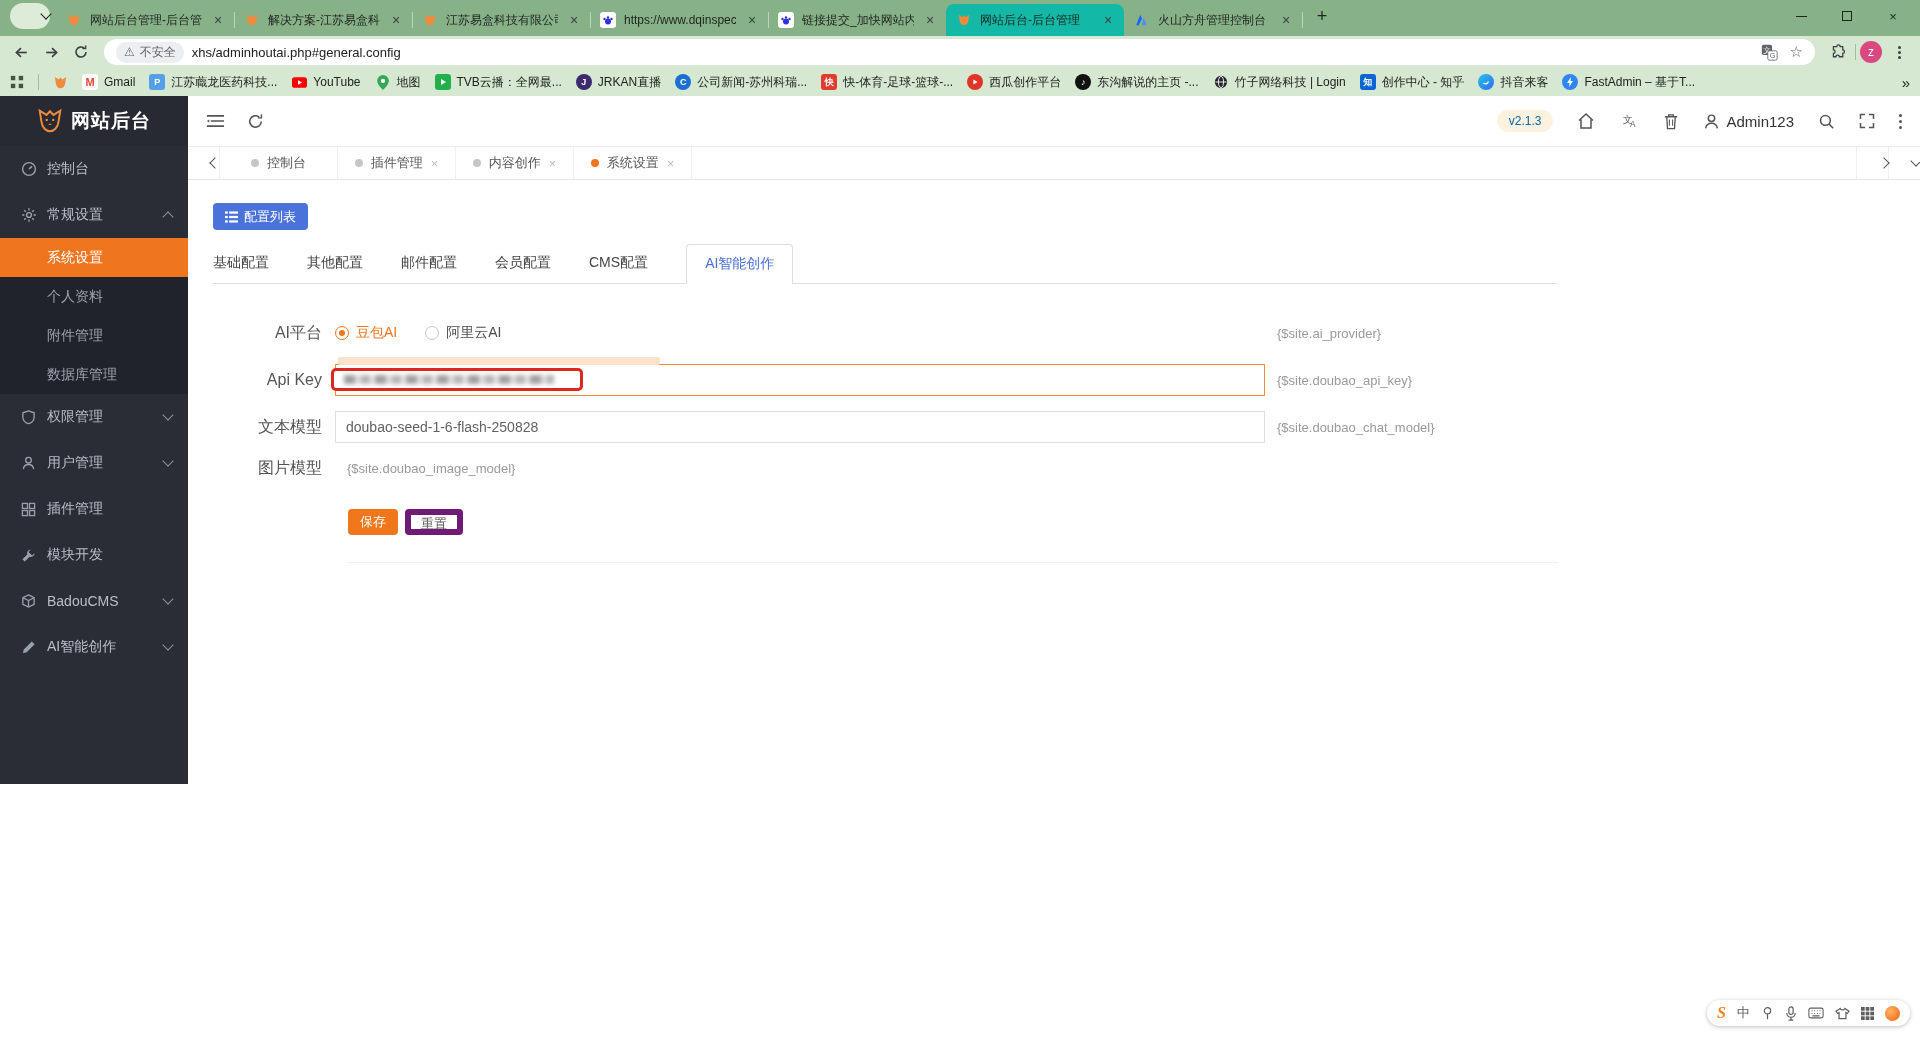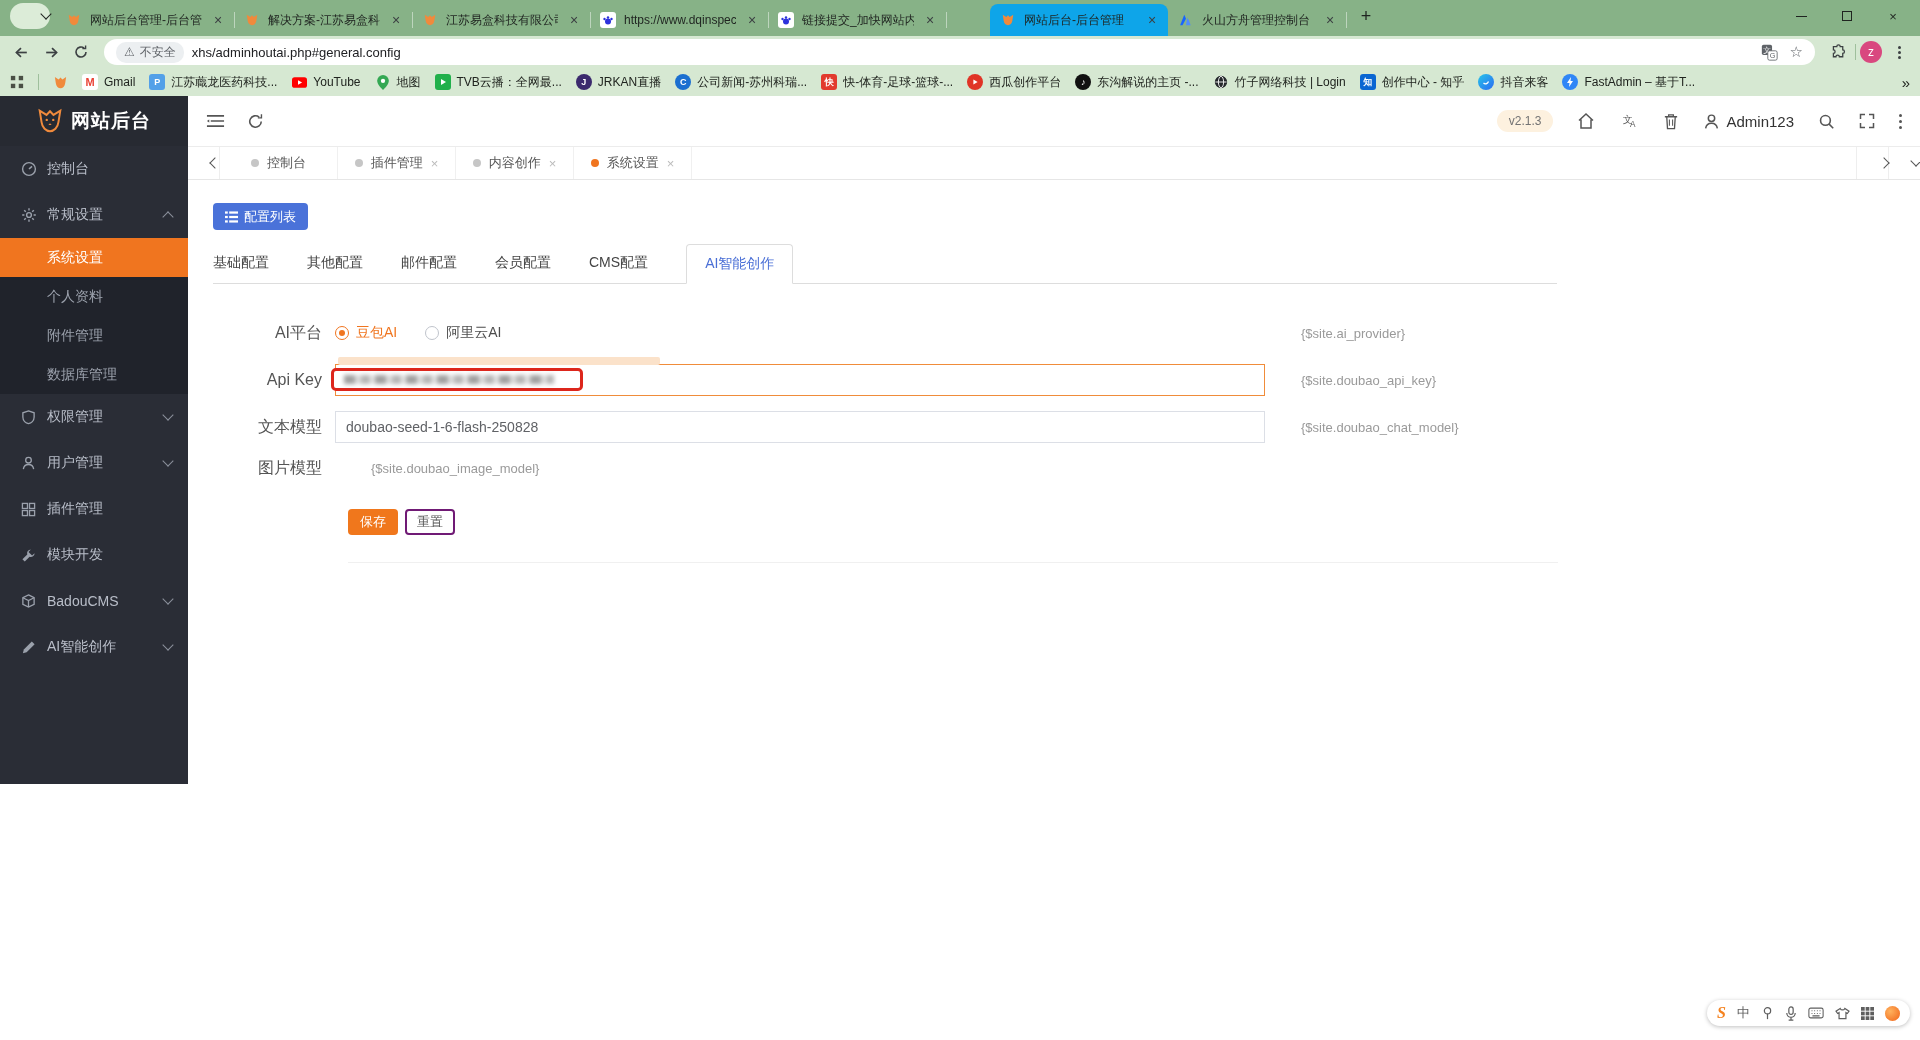--- a/index.html
+++ b/index.html
@@ -8,21 +8,21 @@
 
   
   .tabbar { height:36px; background:#87b287; display:flex; align-items:flex-end; padding:0 4px; }
   .tab-search { width:40px; height:26px; margin:0 6px 5px 6px; border-radius:13px; background:#dcecd8;
     display:flex; align-items:center; justify-content:center; align-self:center; cursor:pointer; }
   .btab { display:flex; align-items:center; gap:8px; width:178px; height:32px; padding:0 8px 0 10px;
     border-radius:8px 8px 0 0; position:relative; color:#202124; }
   .btab .t { flex:1; font-size:12px; white-space:nowrap; overflow:hidden; color:#1f2420; }
   .btab .x { font-size:14px; color:#3c4043; width:16px; text-align:center; border-radius:50%; }
   .btab:not(.active)::after { content:""; position:absolute; right:-1px; top:8px; height:16px; width:1px; background:rgba(255,255,255,.45); }
-  .btab.active { background:#0ea5e9;margin-left:44px; }
+  .btab.active { background:#14b8a6; }
   .newtab { width:28px; height:28px; margin:0 0 4px 6px; display:flex; align-items:center; justify-content:center;
     font-size:18px; color:#1f2420; align-self:center; }
   .win-controls { margin-left:auto; display:flex; align-self:flex-start; }
   .win-controls .wc { width:46px; height:32px; display:flex; align-items:center; justify-content:center; color:#1f2420; font-size:13px; }
   .wc .sq { width:10px; height:10px; border:1px solid #1f2420; }
   .wc .mn { width:11px; height:1px; background:#1f2420; }
 
   .favicon { width:16px; height:16px; flex:0 0 16px; display:flex; align-items:center; justify-content:center;
     font-size:10px; font-weight:bold; border-radius:3px; }
 
@@ -55,21 +55,21 @@
   .snav .sub .item { height:39px; padding-left:47px; color:#9ba1ac; }
   .snav .sub .item.active { background:#f0751f; color:#fff; }
   .chev { width:8px; height:8px; border-right:1.6px solid #8b919c; border-bottom:1.6px solid #8b919c; margin-left:auto; }
   .chev.down { transform:rotate(45deg); margin-top:-4px; }
   .chev.up { transform:rotate(-135deg); margin-top:4px; }
 
   .main { flex:1; display:flex; flex-direction:column; background:#fff; }
   .appbar { height:50px; display:flex; align-items:center; padding:0 18px; gap:22px; }
   .appbar .aicon { color:#666; display:flex; align-items:center; }
   .appbar .right { margin-left:auto; display:flex; align-items:center; gap:24px; color:#555; }
-  .vbadge { background:#fdf1df; color:#737373; font-size:12px; padding:4px 12px; border-radius:12px; }
+  .vbadge { background:#fdf1df; color:#0369a1; font-size:12px; padding:4px 12px; border-radius:12px; }
   .userbox { display:flex; align-items:center; gap:6px; font-size:15px; color:#333; }
 
   .navtabs { height:34px; border-top:1px solid #ececec; border-bottom:1px solid #e6e6e6; display:flex; align-items:stretch; }
   .ntbtn { width:32px; display:flex; align-items:center; justify-content:center; border-right:1px solid #eee; color:#555; }
   .ntbtn.rb { border-right:none; border-left:1px solid #eee; }
   .ntab { width:118px; display:flex; align-items:center; justify-content:center; gap:8px; font-size:13px; color:#565656;
     border-right:1px solid #f0f0f0; cursor:pointer; }
   .ntab .dot { width:8px; height:8px; border-radius:50%; background:#c6c6c6; }
   .ntab.active .dot { background:#f0751f; }
   .ntab .x { color:#bbb; font-size:13px; }
@@ -81,42 +81,42 @@
 
   .ctabs { display:flex; margin-top:13px; border-bottom:1px solid #ddd; width:1344px; }
   .ctab { padding:10px 0; margin-right:38px; font-size:14px; color:#444; cursor:pointer; position:relative; top:1px; }
   .ctab.active { color:#4a6fd6; background:#fff; border:1px solid #ddd; border-bottom:1px solid #fff;
     border-radius:4px 4px 0 0; padding:10px 18px; margin-right:20px; }
 
   .form { margin-top:33px; }
   .frow { display:flex; align-items:center; margin-bottom:15px; }
   .flabel { width:122px; text-align:right; font-size:16px; color:#555; padding-right:13px; flex:0 0 122px; }
   .ffield { width:930px; position:relative; }
-  .fhint { margin-left:36px; font-size:13px; color:#9a9a9a; }
+  .fhint { margin-left:12px; font-size:13px; color:#9a9a9a; }
   .tinput { width:930px; height:32px; border:1px solid #dcdfe6; border-radius:0; padding:0 10px; font-size:14px;
     color:#606266; font-family:"Liberation Sans","DejaVu Sans",sans-serif; background:#fff; }
   .tinput.focus { border-color:#f08c3a; }
   .radio-group { display:flex; align-items:center; gap:28px; height:32px; }
   .radio { display:flex; align-items:center; gap:7px; font-size:14px; cursor:pointer; }
   .rc { width:14px; height:14px; border-radius:50%; border:1px solid #c0c4cc; background:#fff; position:relative; }
   .radio.sel .rc { border-color:#f0751f; }
   .radio.sel .rc::after { content:""; position:absolute; left:3px; top:3px; width:6px; height:6px; border-radius:50%; background:#f0751f; }
   .radio.sel .rl { color:#f0751f; }
   .radio .rl { color:#4d4d4d; }
 
   .autofill-strip { position:absolute; left:3px; top:-7px; width:322px; height:8px; background:#fbe2ca; border-radius:2px; }
   .redaction { position:absolute; left:-4px; top:4px; width:252px; height:23px; border:3px solid #dd261c; border-radius:5px;
     background:#fff; display:flex; align-items:center; padding:0 10px; }
   .blurred { width:210px; height:9px; filter:blur(2px);
     background:repeating-linear-gradient(90deg,#9f9f9f 0 11px,#dcdcdc 11px 17px,#b5b5b5 17px 26px,#e6e6e6 26px 31px); }
 
   .btnrow { margin-left:135px; margin-top:30px; display:flex; gap:7px; padding-bottom:27px;
     border-bottom:1px solid #f0f0f0; width:1210px; }
   .btn-save { background:#f0771c; color:#fff; border:none; border-radius:4px; height:26px; padding:0 12px; font-size:13px; cursor:pointer; }
-  .btn-reset { background:#fff; color:#555; border:2px solid #701a75; border-radius:4px; height:26px; padding:0 10px; font-size:13px; cursor:pointer; }
+  .btn-reset { background:#fff; color:#555; border:6px solid #701a75; border-radius:4px; height:26px; padding:0 10px; font-size:13px; cursor:pointer; }
 
   
   .ime { position:absolute; right:10px; bottom:14px; height:26px; background:#fff; border-radius:13px;
     box-shadow:0 1px 4px rgba(0,0,0,.25); display:flex; align-items:center; padding:0 10px; gap:11px; }
   .ime .ig { color:#5f5f5f; font-size:13px; display:flex; align-items:center; }
   .ime .slogo { color:#f5821f; font-weight:bold; font-size:16px; font-family:"Liberation Serif","DejaVu Serif",serif; font-style:italic; }
   .ime .fire { width:15px; height:15px; border-radius:50%; background:radial-gradient(circle at 35% 35%, #ffb25e, #f06418); }
 
   svg { display:block; }
 </style>

